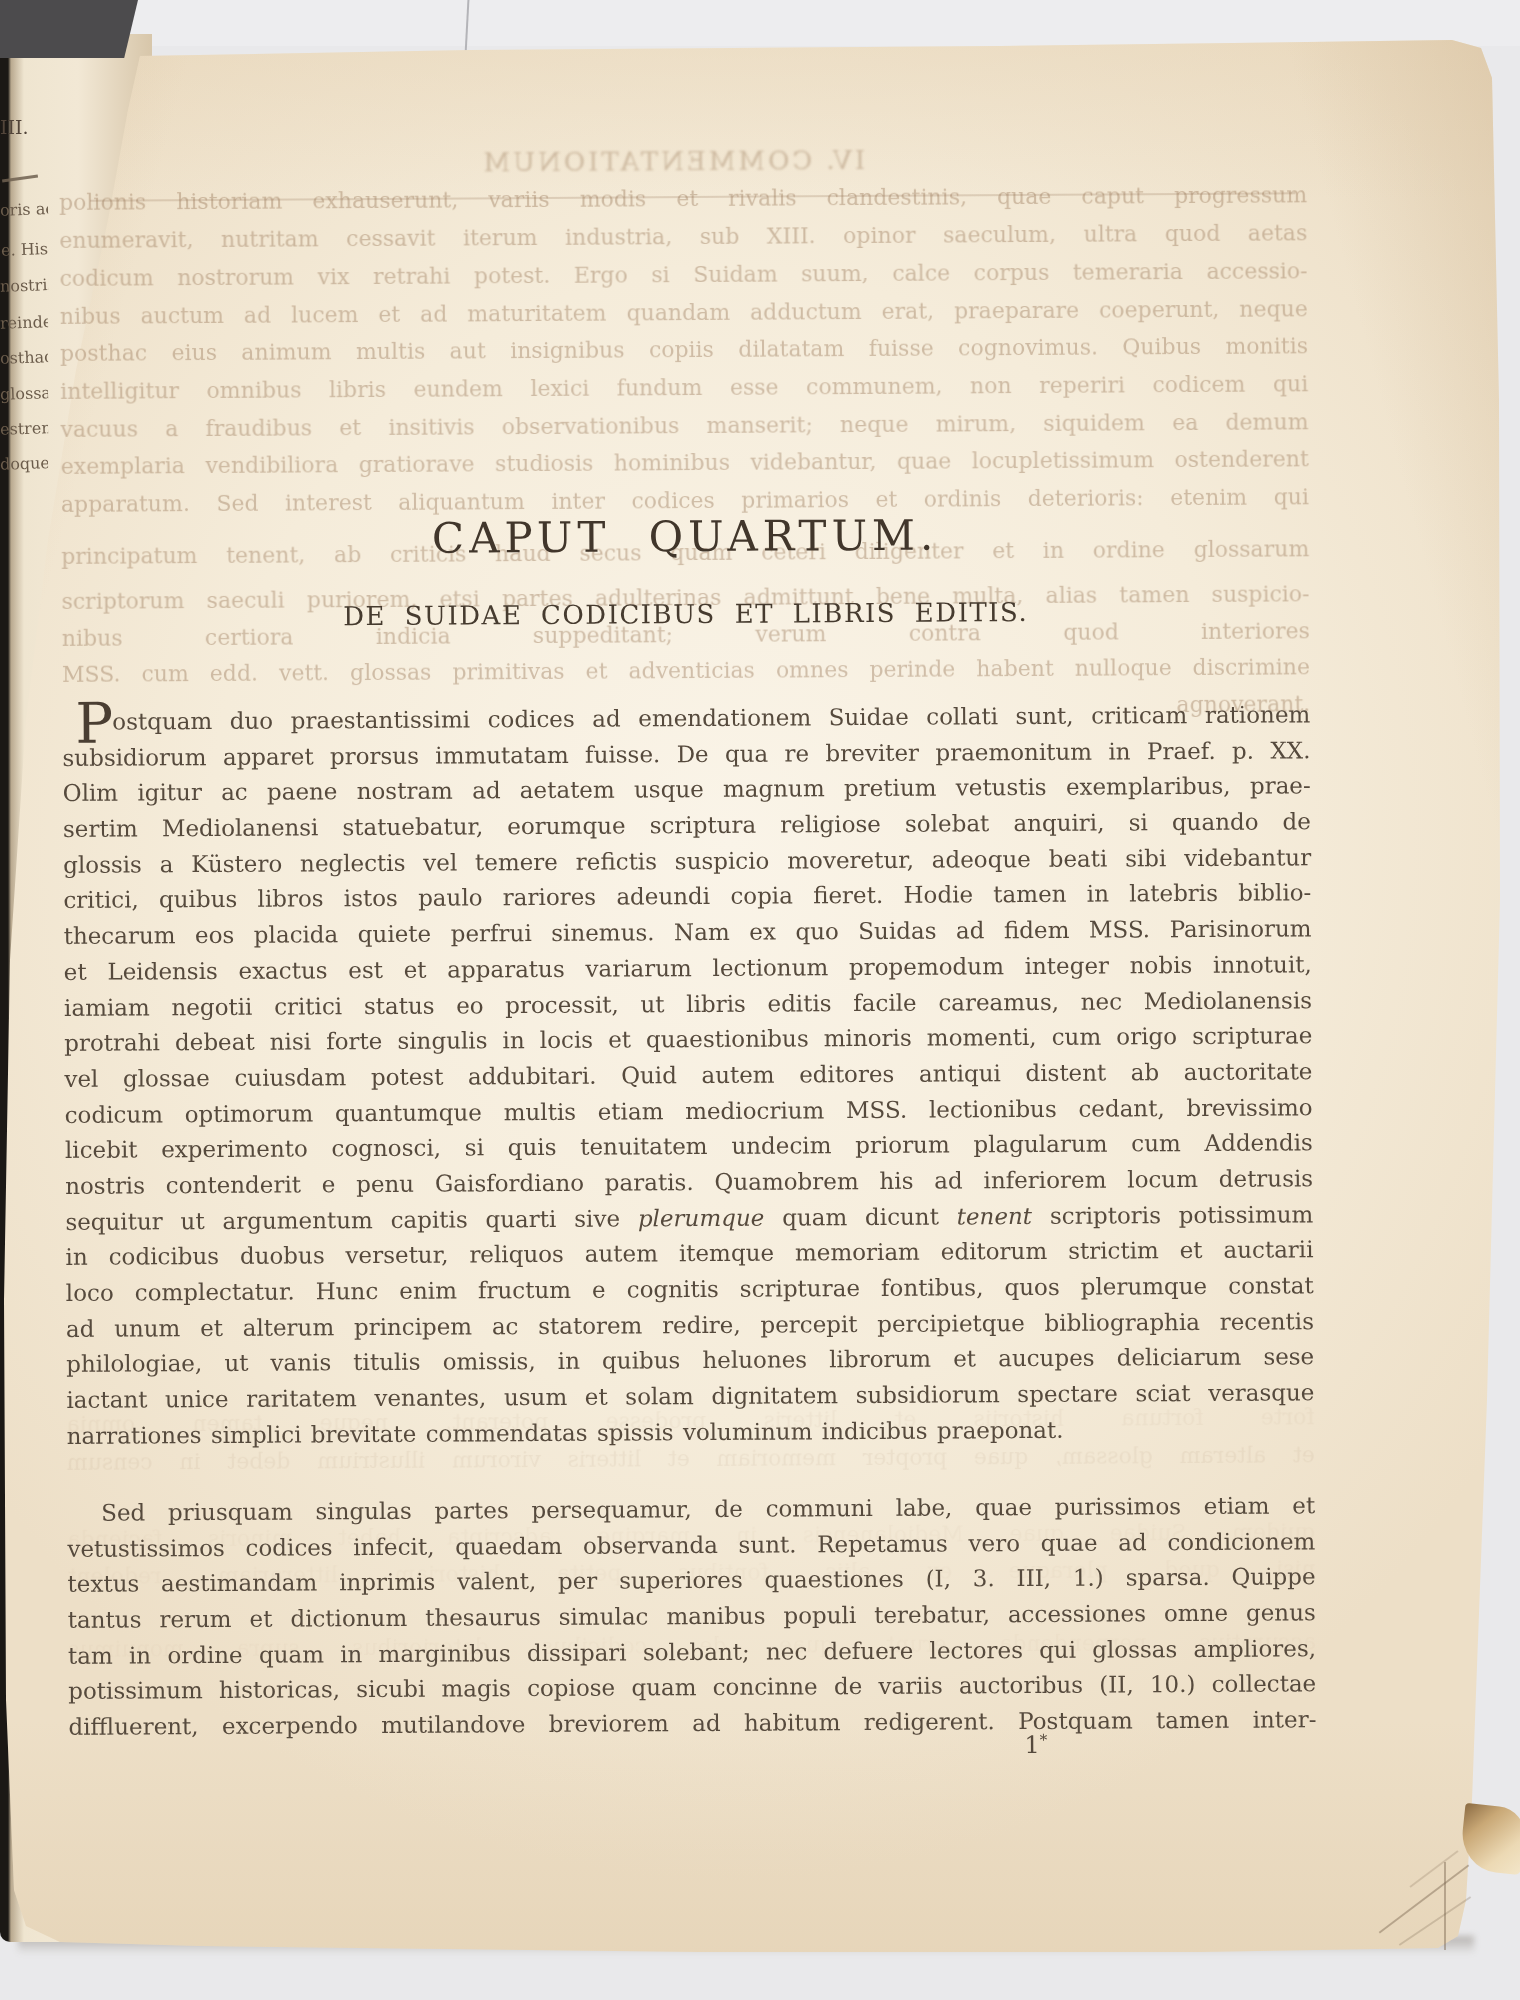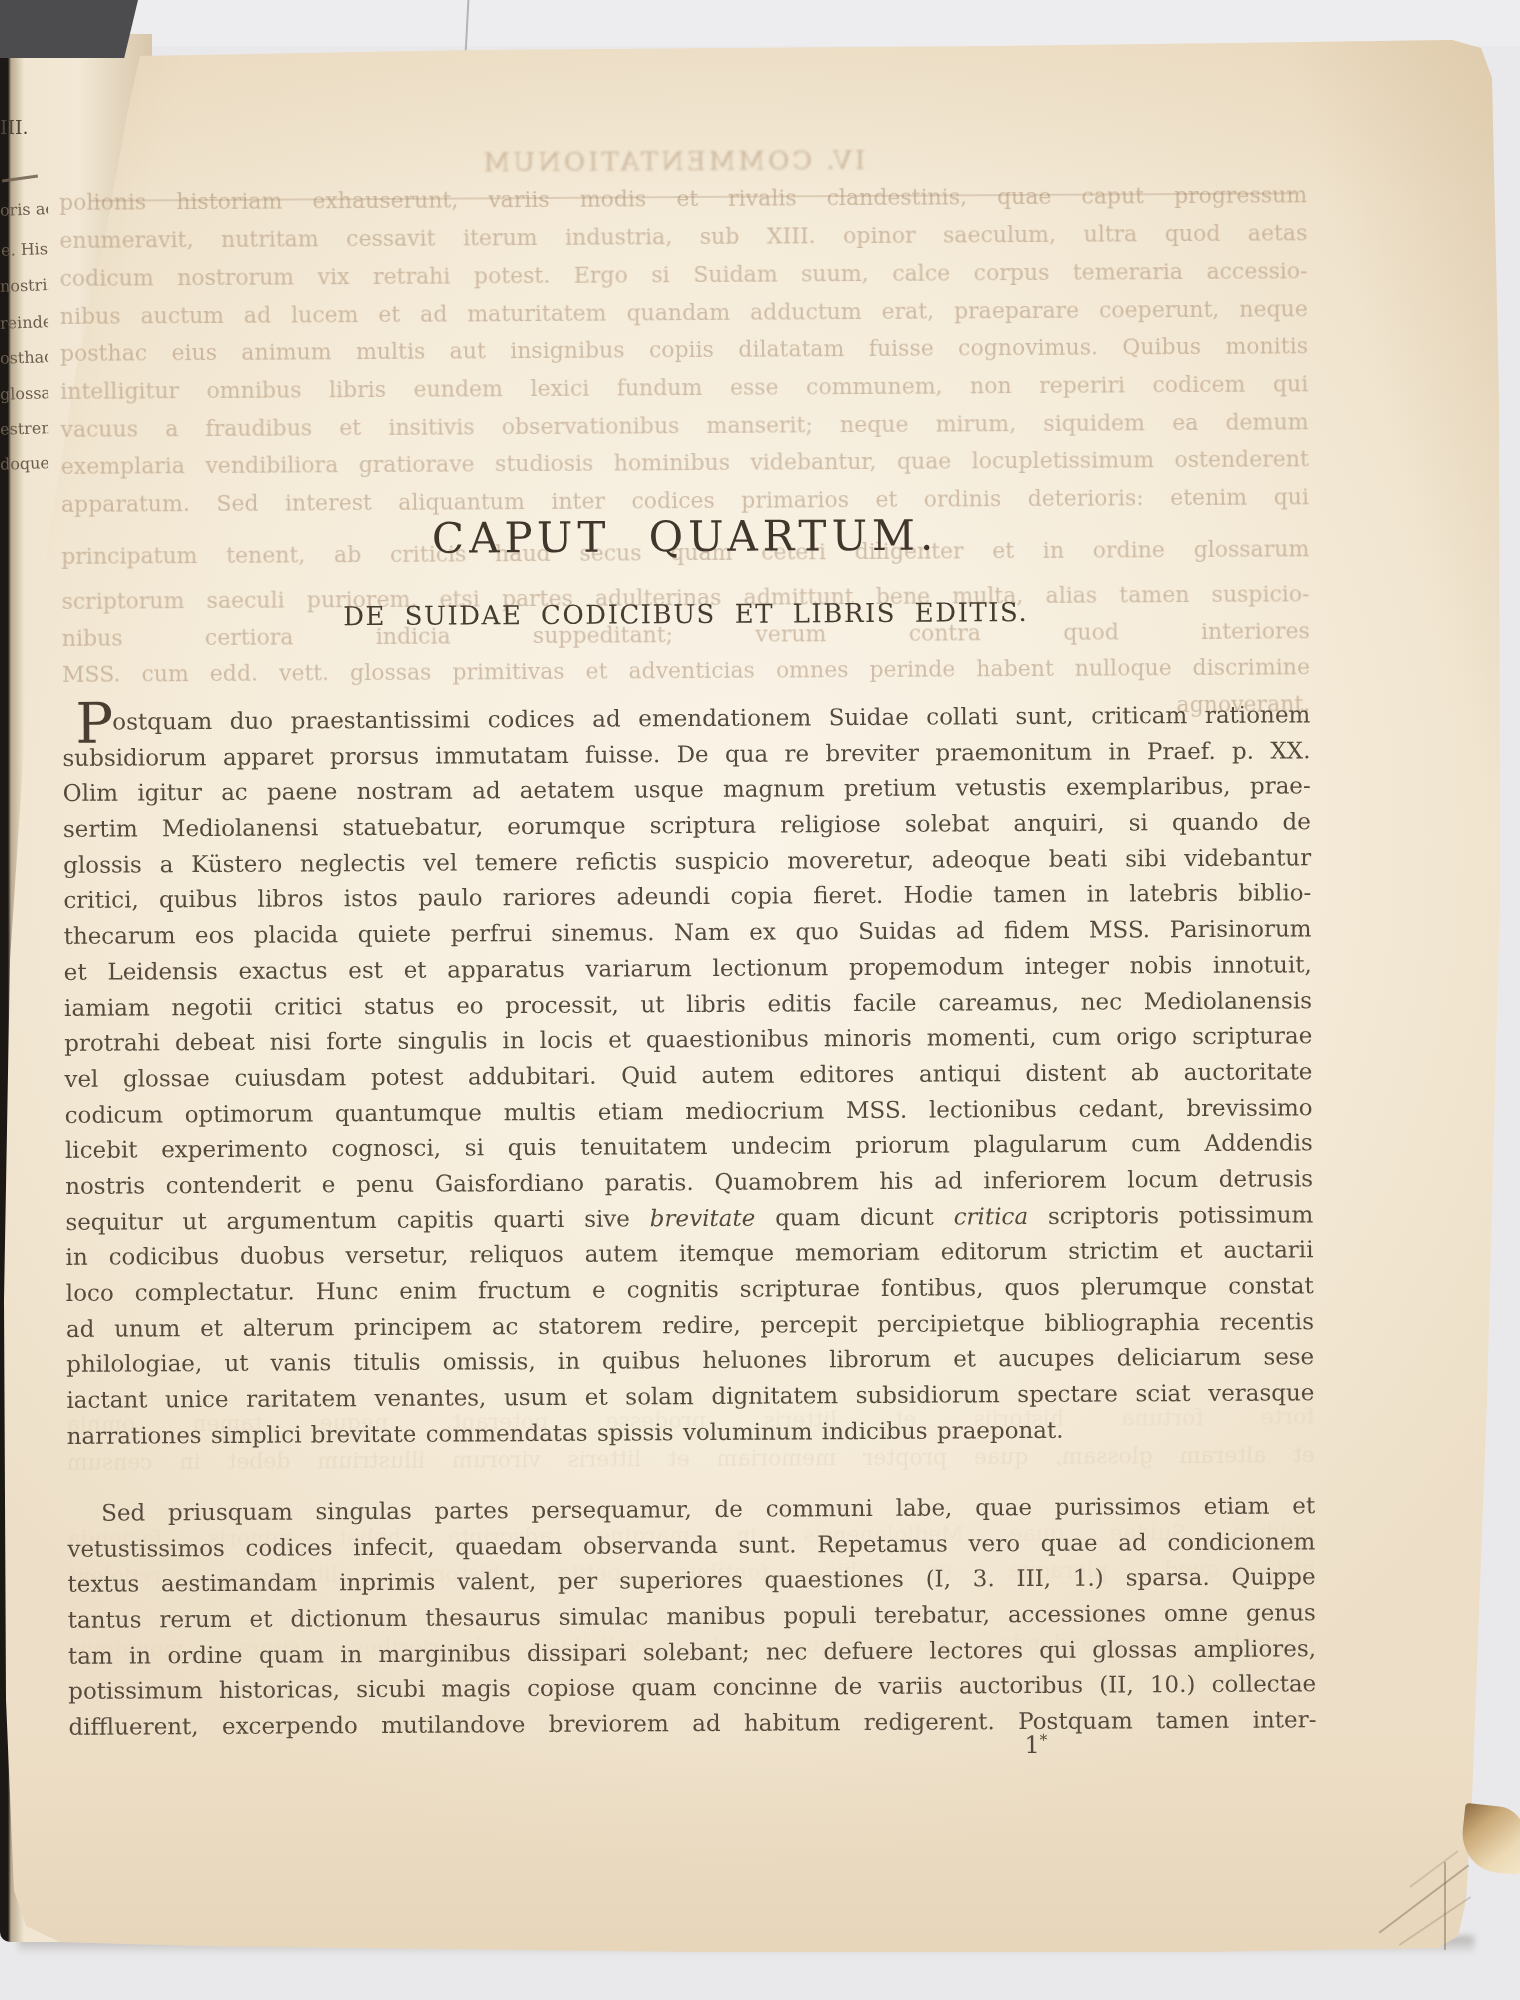--- a/index.html
+++ b/index.html
@@ -132,21 +132,21 @@
         <div class="bodyline">glossis a Küstero neglectis vel temere refictis suspicio moveretur, adeoque beati sibi videbantur</div>
         <div class="bodyline">critici, quibus libros istos paulo rariores adeundi copia fieret. Hodie tamen in latebris biblio-</div>
         <div class="bodyline">thecarum eos placida quiete perfrui sinemus. Nam ex quo Suidas ad fidem MSS. Parisinorum</div>
         <div class="bodyline">et Leidensis exactus est et apparatus variarum lectionum propemodum integer nobis innotuit,</div>
         <div class="bodyline">iamiam negotii critici status eo processit, ut libris editis facile careamus, nec Mediolanensis</div>
         <div class="bodyline">protrahi debeat nisi forte singulis in locis et quaestionibus minoris momenti, cum origo scripturae</div>
         <div class="bodyline">vel glossae cuiusdam potest addubitari. Quid autem editores antiqui distent ab auctoritate</div>
         <div class="bodyline">codicum optimorum quantumque multis etiam mediocrium MSS. lectionibus cedant, brevissimo</div>
         <div class="bodyline">licebit experimento cognosci, si quis tenuitatem undecim priorum plagularum cum Addendis</div>
         <div class="bodyline">nostris contenderit e penu Gaisfordiano paratis. Quamobrem his ad inferiorem locum detrusis</div>
-        <div class="bodyline">sequitur ut argumentum capitis quarti sive <i>brevitate</i> quam dicunt <i>critica</i> scriptoris potissimum</div>
+        <div class="bodyline">sequitur ut argumentum capitis quarti sive <i>plerumque</i> quam dicunt <i>tenent</i> scriptoris potissimum</div>
         <div class="bodyline">in codicibus duobus versetur, reliquos autem itemque memoriam editorum strictim et auctarii</div>
         <div class="bodyline">loco complectatur. Hunc enim fructum e cognitis scripturae fontibus, quos plerumque constat</div>
         <div class="bodyline">ad unum et alterum principem ac statorem redire, percepit percipietque bibliographia recentis</div>
         <div class="bodyline">philologiae, ut vanis titulis omissis, in quibus heluones librorum et aucupes deliciarum sese</div>
         <div class="bodyline">iactant unice raritatem venantes, usum et solam dignitatem subsidiorum spectare sciat verasque</div>
         <div class="bodyline lastline">narrationes simplici brevitate commendatas spissis voluminum indicibus praeponat.</div>
       </div>
     <div class="para" id="para2">
         <div class="bodyline indent">Sed priusquam singulas partes persequamur, de communi labe, quae purissimos etiam et</div>
         <div class="bodyline">vetustissimos codices infecit, quaedam observanda sunt. Repetamus vero quae ad condicionem</div>

